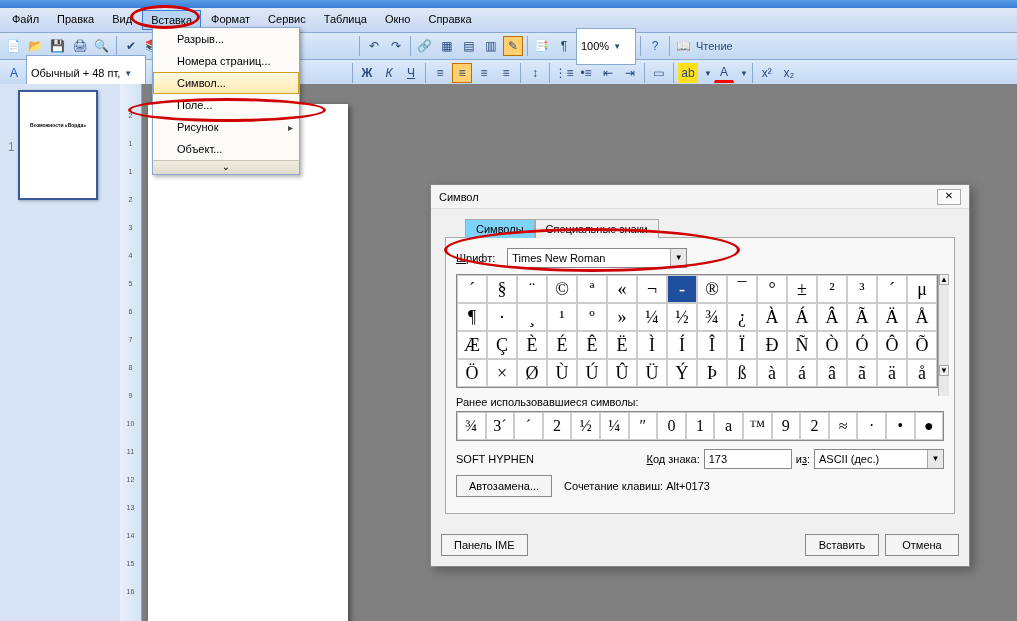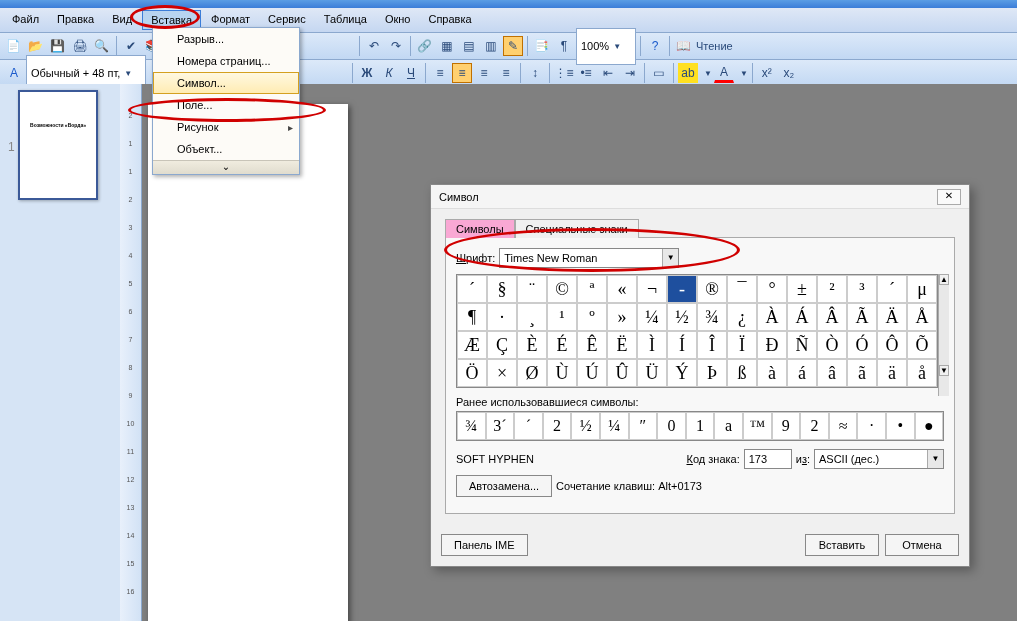--- a/index.html
+++ b/index.html
@@ -178,28 +178,28 @@
   }
   .dlg-body { padding: 10px 14px 12px; }
   .tabs { display: flex; }
   .tab {
     padding: 3px 10px;
     background: #f0f0f0;
     border: 1px solid #aaa;
     border-bottom: none;
     font-size: 11px;
   }
-  .tab.active { background: #f9a8d4; position: relative; z-index: 2; }
+  .tab.active { background: #7dd3fc; position: relative; z-index: 2; margin-left: 20px; }
   .tabpane {
     border: 1px solid #aaa;
     background: #f8f8f8;
     padding: 10px;
     margin-top: -1px;
   }
-  .row { display: flex; align-items: center; gap: 4px; margin-bottom: 6px; }
+  .row { display: flex; align-items: center; gap: 12px; margin-bottom: 6px; }
   .label u { text-decoration: underline; }
   .combo {
     display: flex; align-items: center;
     background: white;
     border: 1px solid #888;
     height: 20px;
     padding: 0 0 0 4px;
     font-size: 11px;
   }
   .combo .arrow { width: 16px; height: 18px; border-left: 1px solid #aaa; text-align: center; background:#e8e8e8; font-size: 8px; line-height: 18px; }
@@ -221,21 +221,21 @@
   .scroll { width: 16px; background: #e8e8e8; border-left: 1px solid #aaa; }
   .recentgrid .cell { width: 30px; height: 28px; font-size: 16px; }
   .btn {
     padding: 3px 12px;
     background: #f5f5f5;
     border: 1px solid #888;
     font-size: 11px;
     height: 22px;
   }
   .codelabel { font-size: 11px; }
-  .codeinput { background: white; border: 1px solid #888; height: 20px; padding: 0 4px; font-size: 11px; width: 48px; }
+  .codeinput { background: white; border: 1px solid #888; height: 20px; padding: 0 4px; font-size: 11px; width: 88px; }
   .dlg-footer { display: flex; justify-content: space-between; padding: 8px 10px 10px; }
   .footer-right { display: flex; gap: 6px; }
 
   
   .circle1 {
     position: absolute;
     left: 130px; top: 5px;
     width: 70px; height: 24px;
     border: 3px solid #d00000;
     border-radius: 50%;

